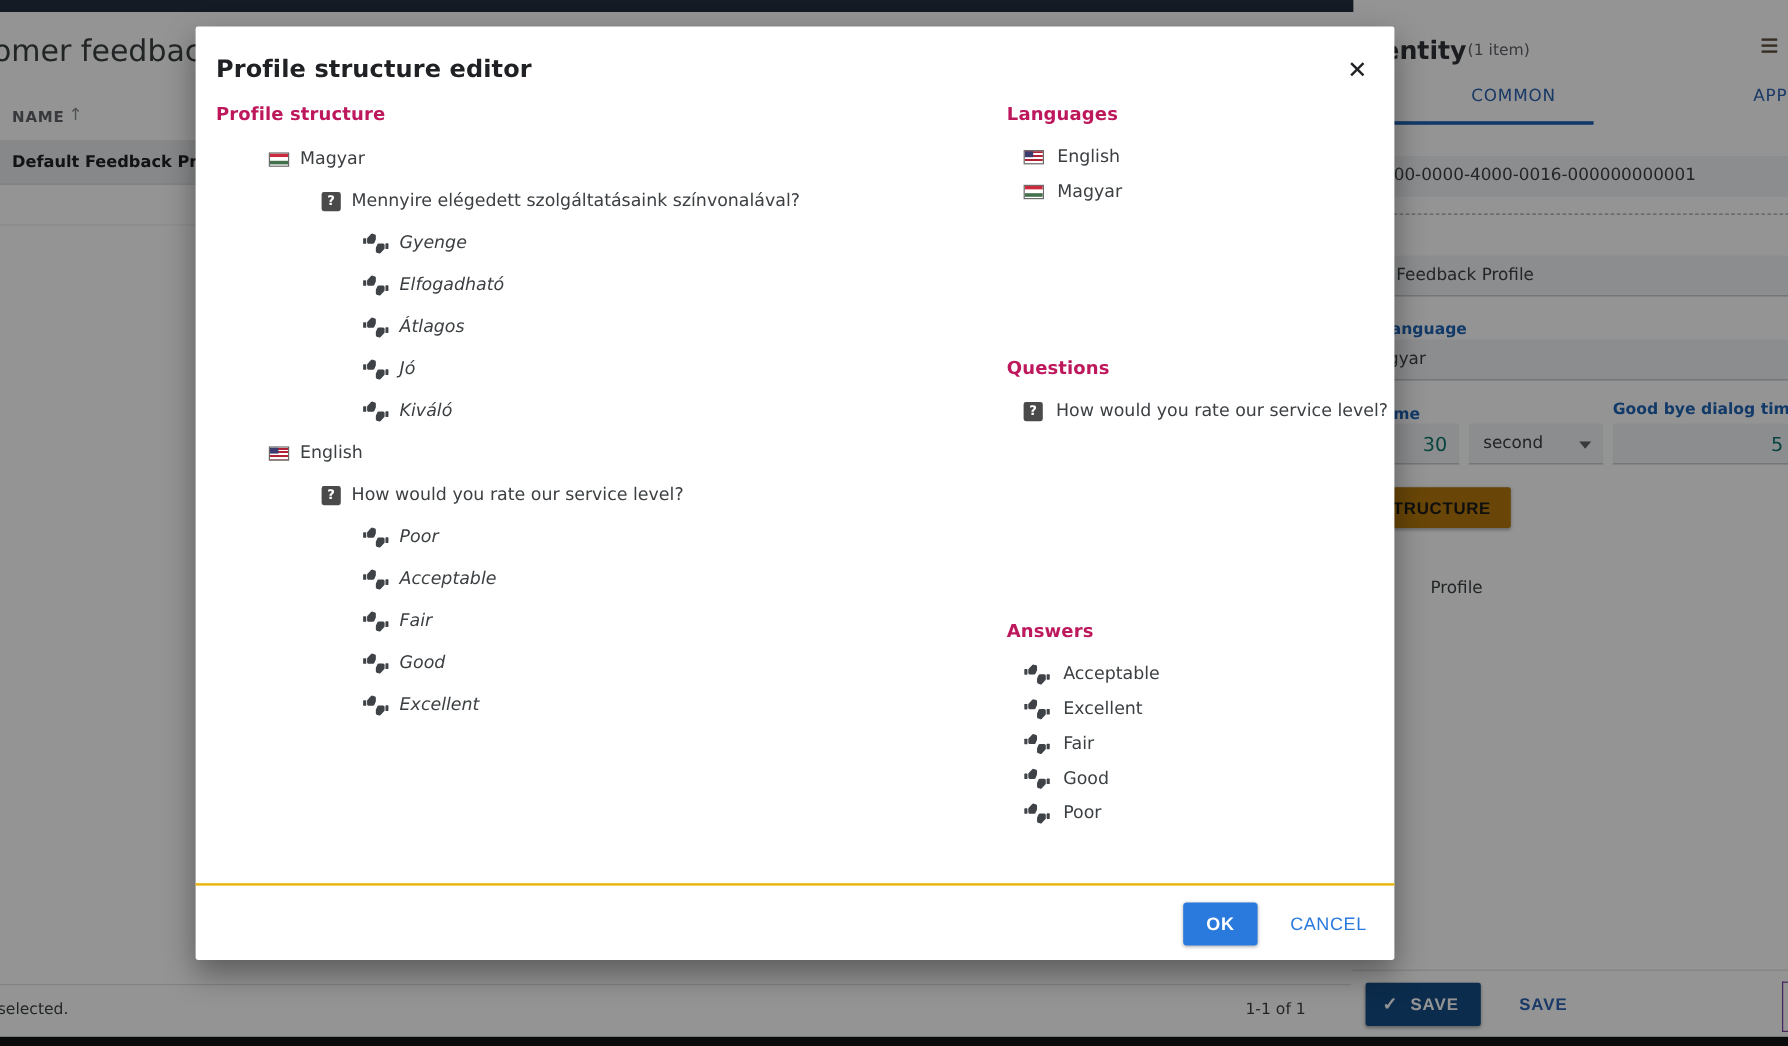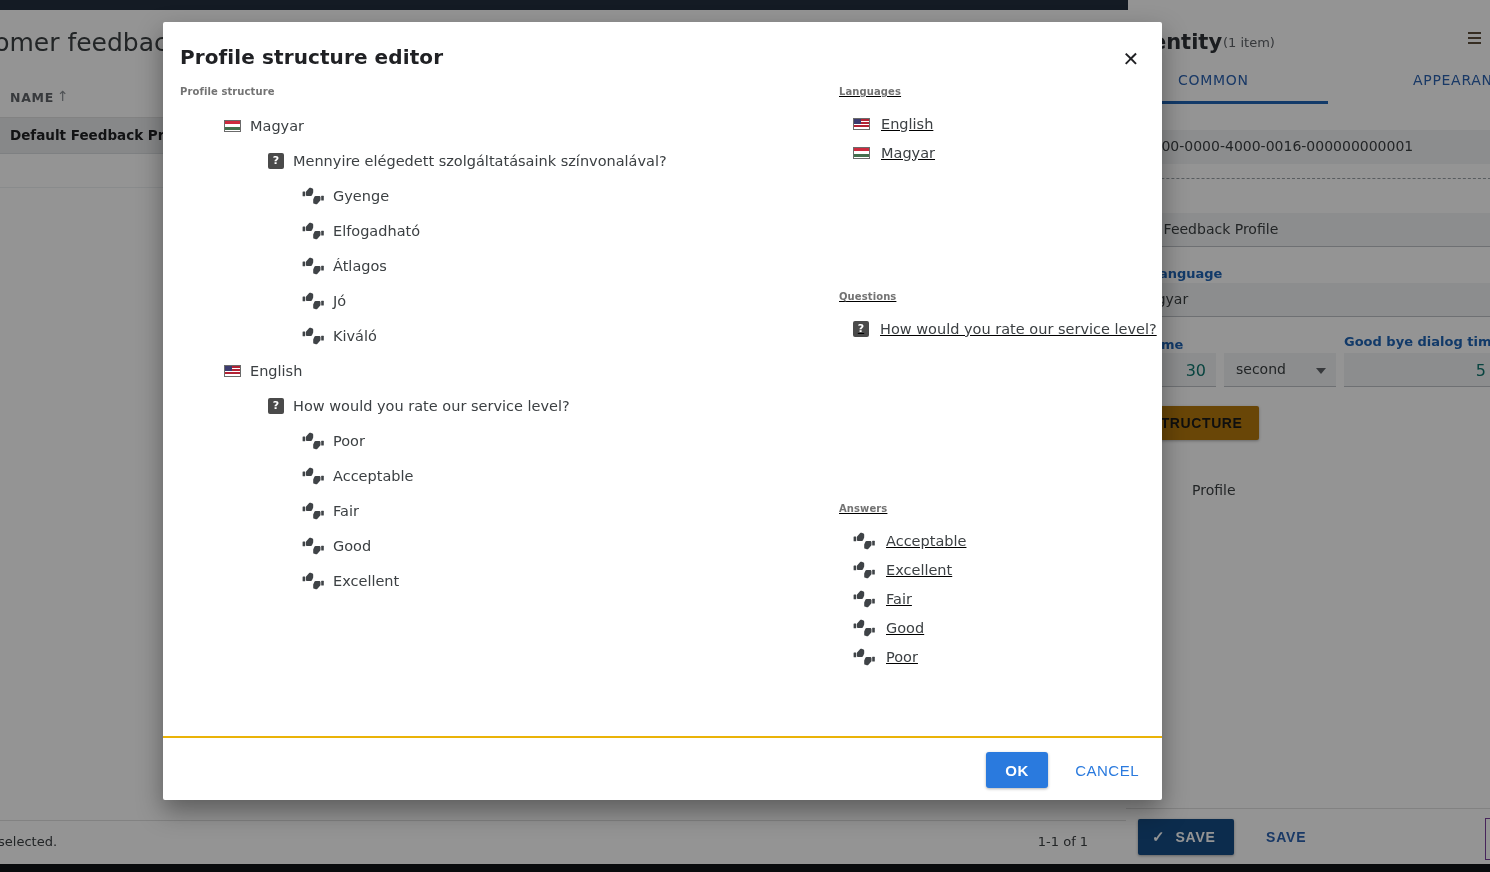--- a/index.html
+++ b/index.html
@@ -92,21 +92,21 @@
     width: 16px; height: 16px;
   }
   .detail-menu-icon i {
     display: block; width: 13px; height: 2px; background: #5d4f3c; margin-bottom: 3px;
   }
   .tabs {
     position: absolute; top: 60px; left: -30px; width: 420px; height: 38px;
   }
   .tab {
     position: absolute; top: 4px;
-    font-size: 14px; letter-spacing: .7px; color: #2b62b0; white-space: nowrap;
+    font-size: 14px; letter-spacing: .7px; color: #2b62b0; white-space: nowrap; margin-left: 48px;
   }
   .tab.common { left: 80px; }
   .tab.appearance { left: 315px; }
   .tab-underline {
     position: absolute; top: 33px; left: 30px; width: 200px; height: 3px;
     background: #1f64b5;
   }
   .field-row {
     position: absolute; left: -32px; width: 400px;
   }
@@ -220,36 +220,36 @@
   }
   .btn-cancel {
     position: absolute; right: 17px; top: 14px;
     height: 36px; padding: 0 6px;
     background: none; border: none; cursor: pointer;
     color: #2a7ade; font-size: 15px; font-weight: 400; letter-spacing: .5px;
   }
 
   
   .col-left  { position: absolute; left: 17px;  top: 0; width: 640px; }
-  .col-right { position: absolute; left: 676px; top: 0; width: 300px; text-decoration: underline; }
+  .col-right { position: absolute; left: 676px; top: 0; width: 300px; }
 
   .section-title {
-    font-size: 10px; font-weight: 700; color: #737373;
+    font-size: 15px; font-weight: 700; color: #be185d;
     letter-spacing: .1px; white-space: nowrap;
   }
 
   
   .tree { margin-top: 16px; }
   .node {
     display: flex; align-items: center;
     height: 25px; white-space: nowrap;
   }
   .node-lang     { padding-left: 44px; margin-bottom: 10px; }
   .node-question { padding-left: 88px; margin-bottom: 10px; }
-  .node-answer   { padding-left: 122px; margin-bottom: 10px; }
+  .node-answer   { padding-left: 122px; margin-bottom: 10px; font-style: italic; }
   .node .lbl {
     font-size: 14.5px; color: #3c4043; margin-left: 9px;
   }
 
   
   .flat-list { margin-top: 12px; }
   .flat-item {
     display: flex; align-items: center; height: 29px;
     padding-left: 14px; white-space: nowrap;
   }

